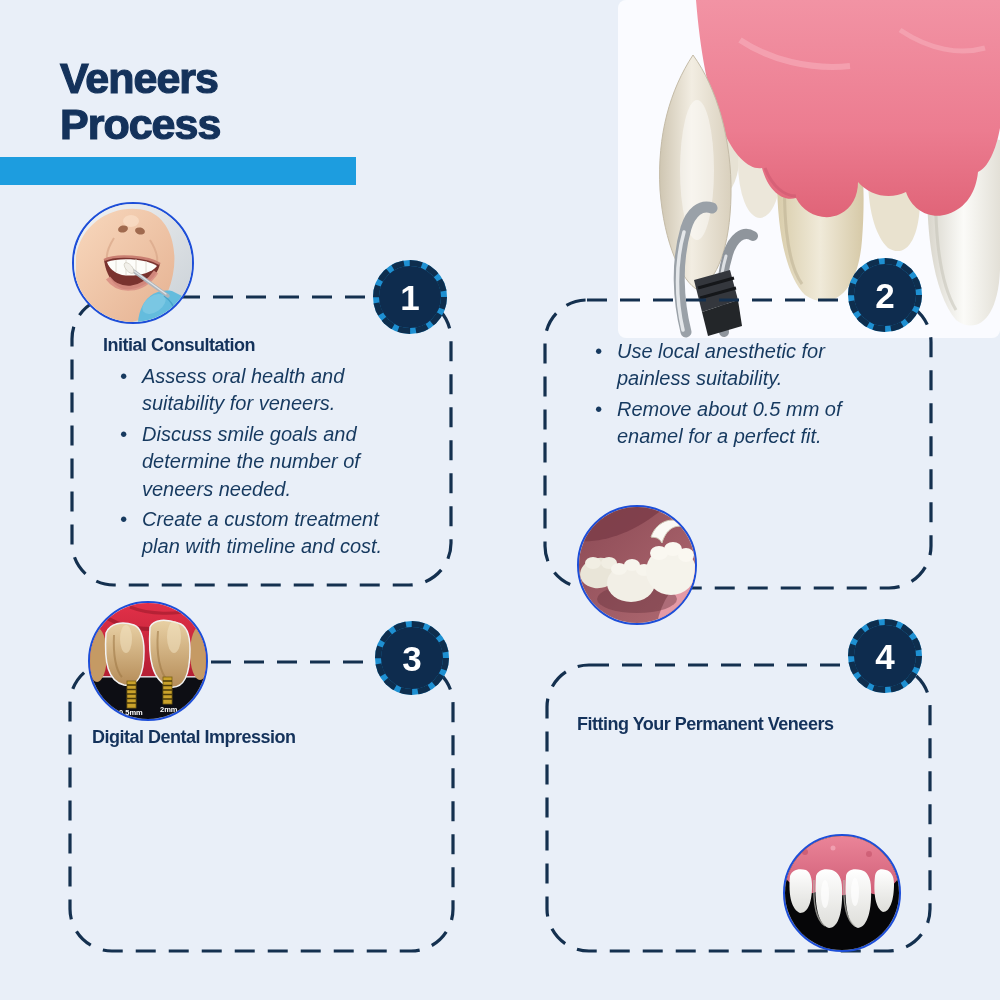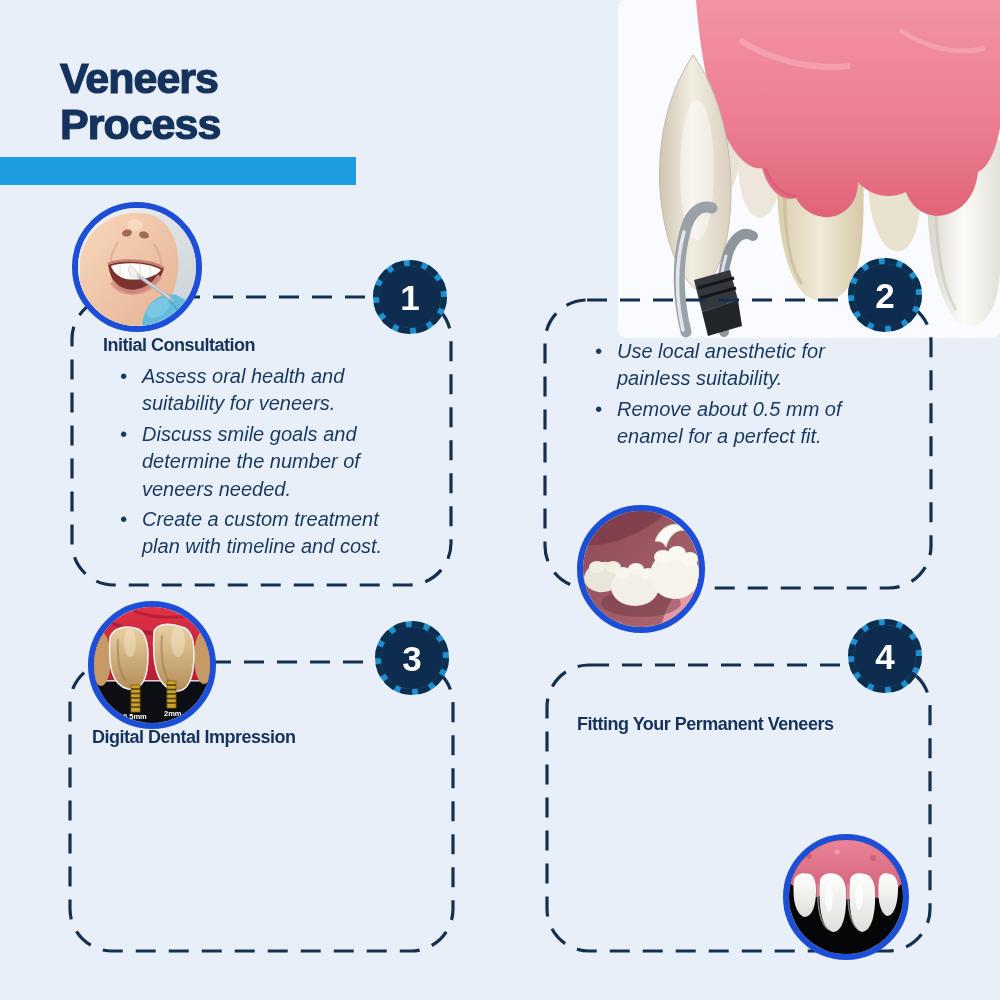--- a/index.html
+++ b/index.html
@@ -72,21 +72,21 @@
   }
   .badge span{color:#ffffff;font-size:35px;font-weight:bold;line-height:1;}
   .badge1{left:373px;top:260px;}
   .badge2{left:848px;top:258px;}
   .badge3{left:375px;top:621px;}
   .badge4{left:848px;top:619px;}
 
   
   .circle-img{
     position:absolute;border-radius:50%;overflow:hidden;z-index:5;
-    border:6px solid #1d4ed8;background:#dfe4ea;
+    border:2px solid #1d4ed8;background:#dfe4ea;
   }
   .circle-img svg{display:block;width:100%;height:100%;}
   .img1{left:72px;top:202px;width:118px;height:118px;}
   .img2{left:577px;top:505px;width:116px;height:116px;}
   .img3{left:88px;top:601px;width:116px;height:116px;}
   .img4{left:783px;top:834px;width:114px;height:114px;}
 </style>
 </head>
 <body>
 

